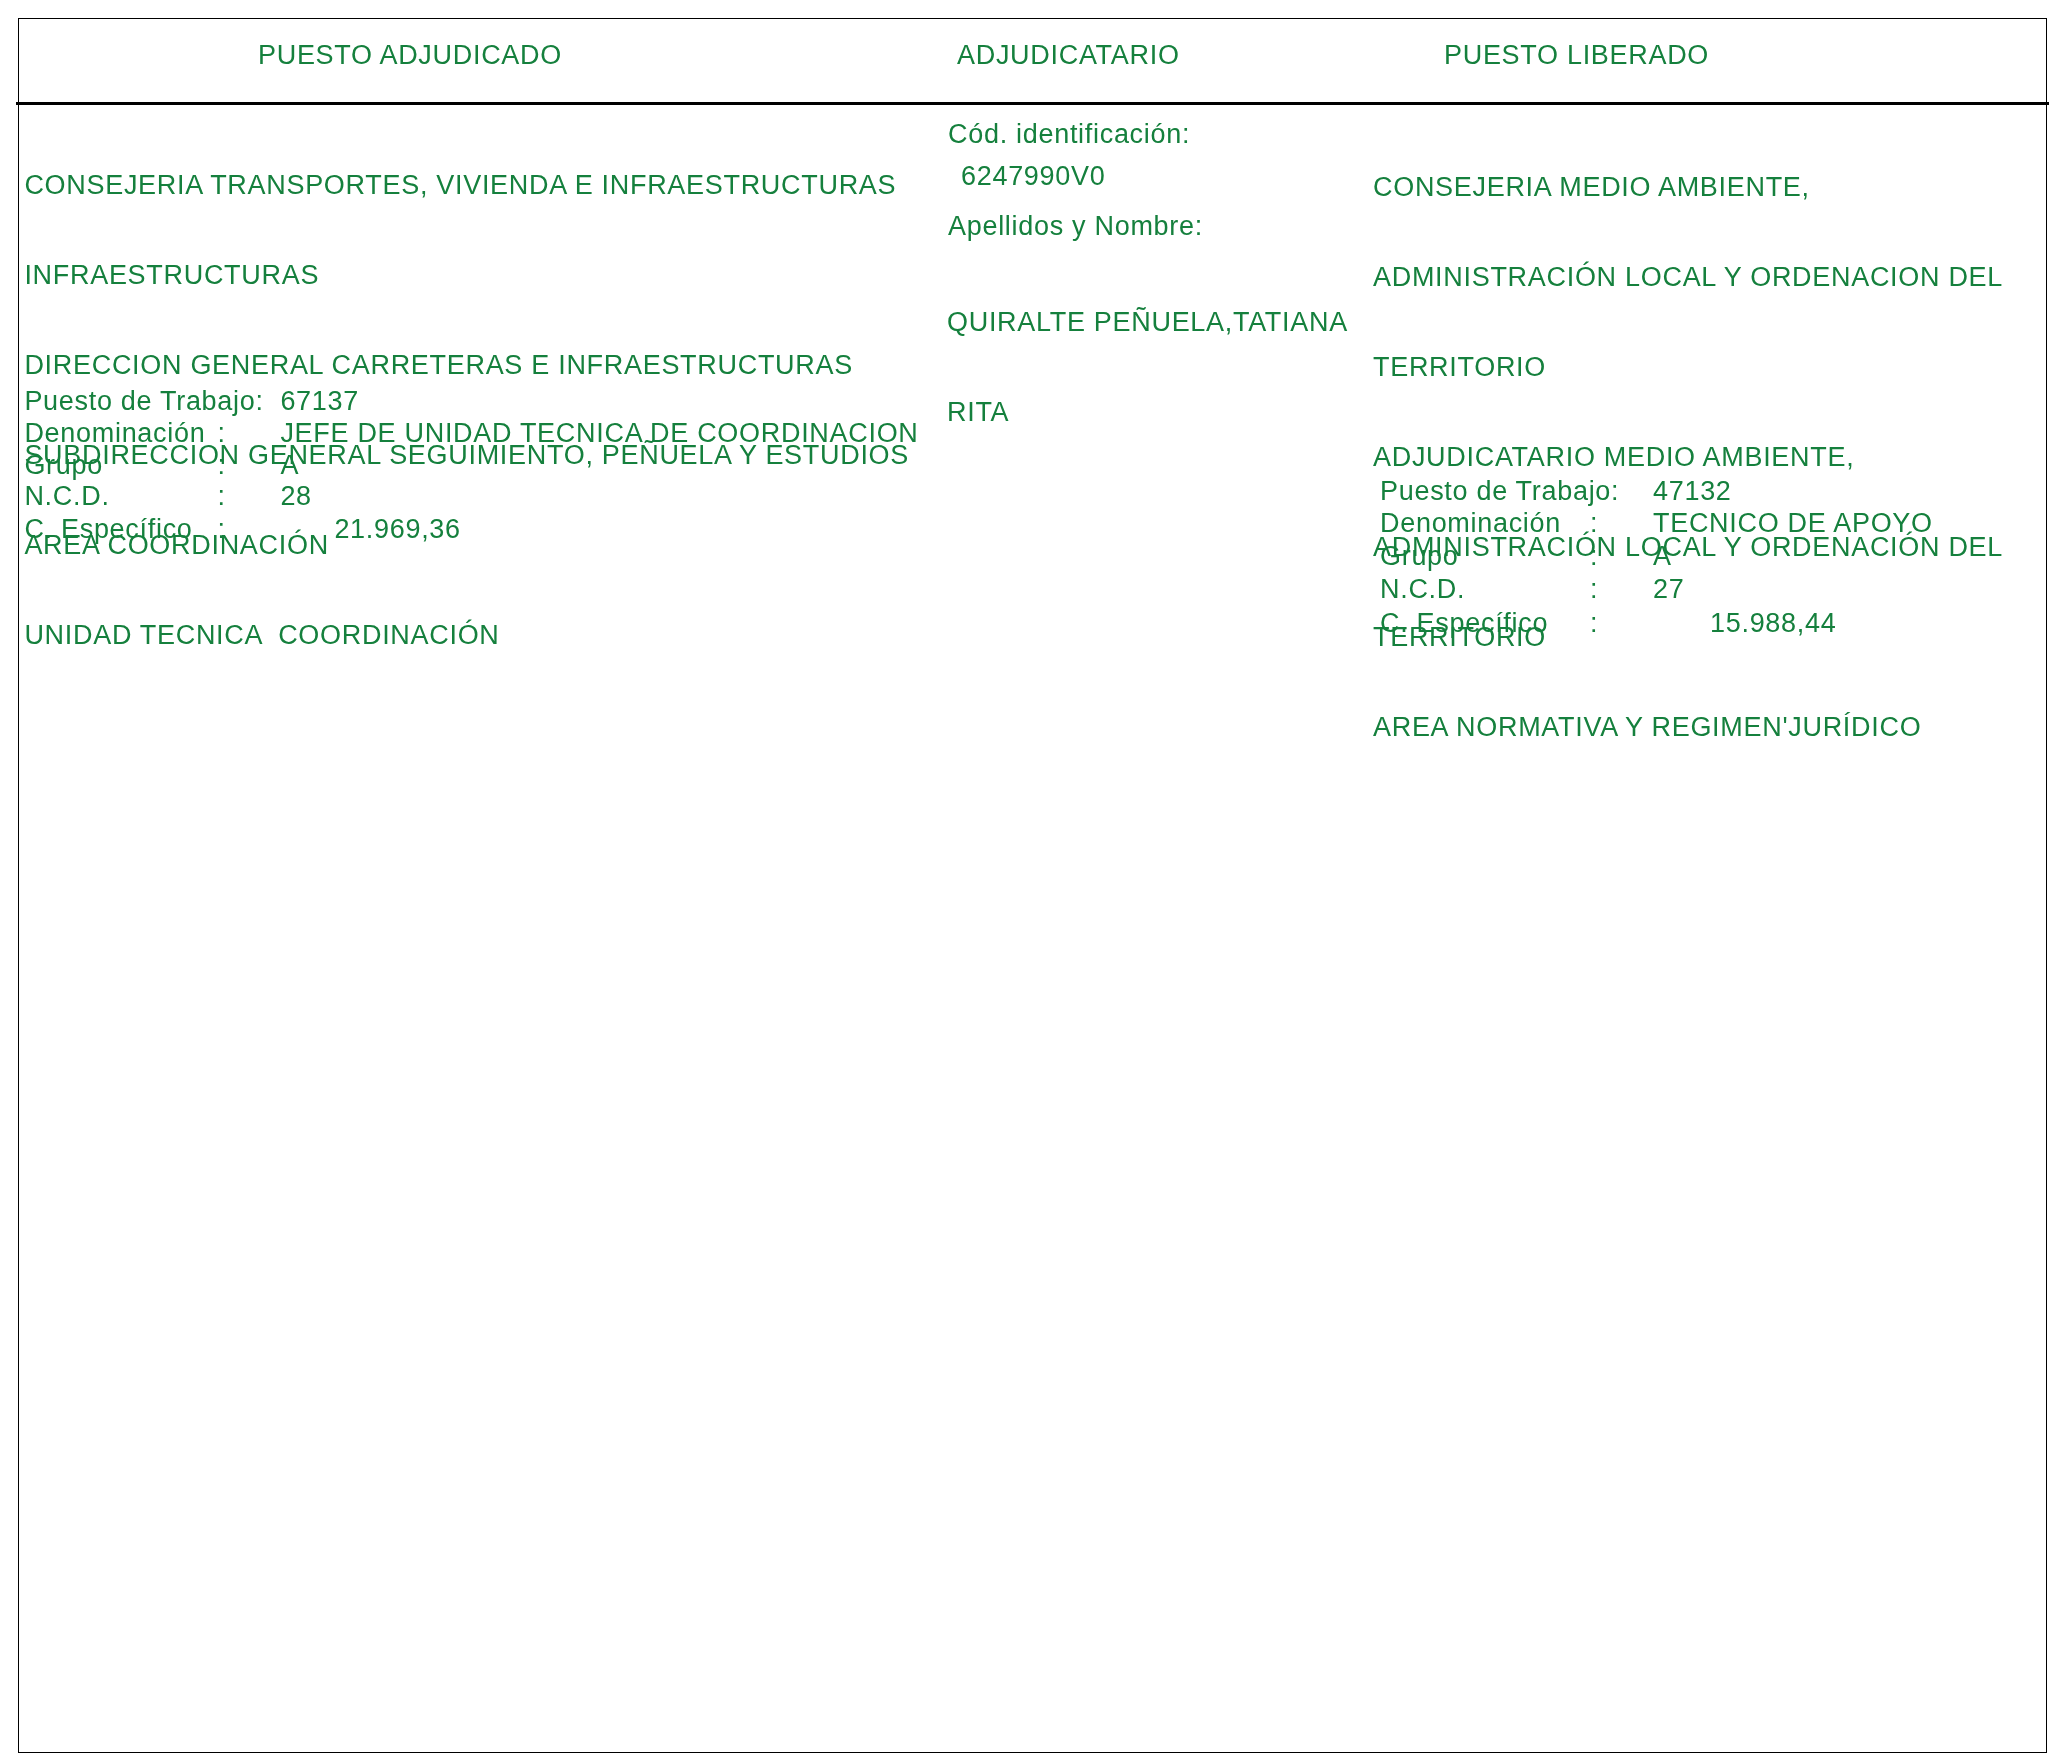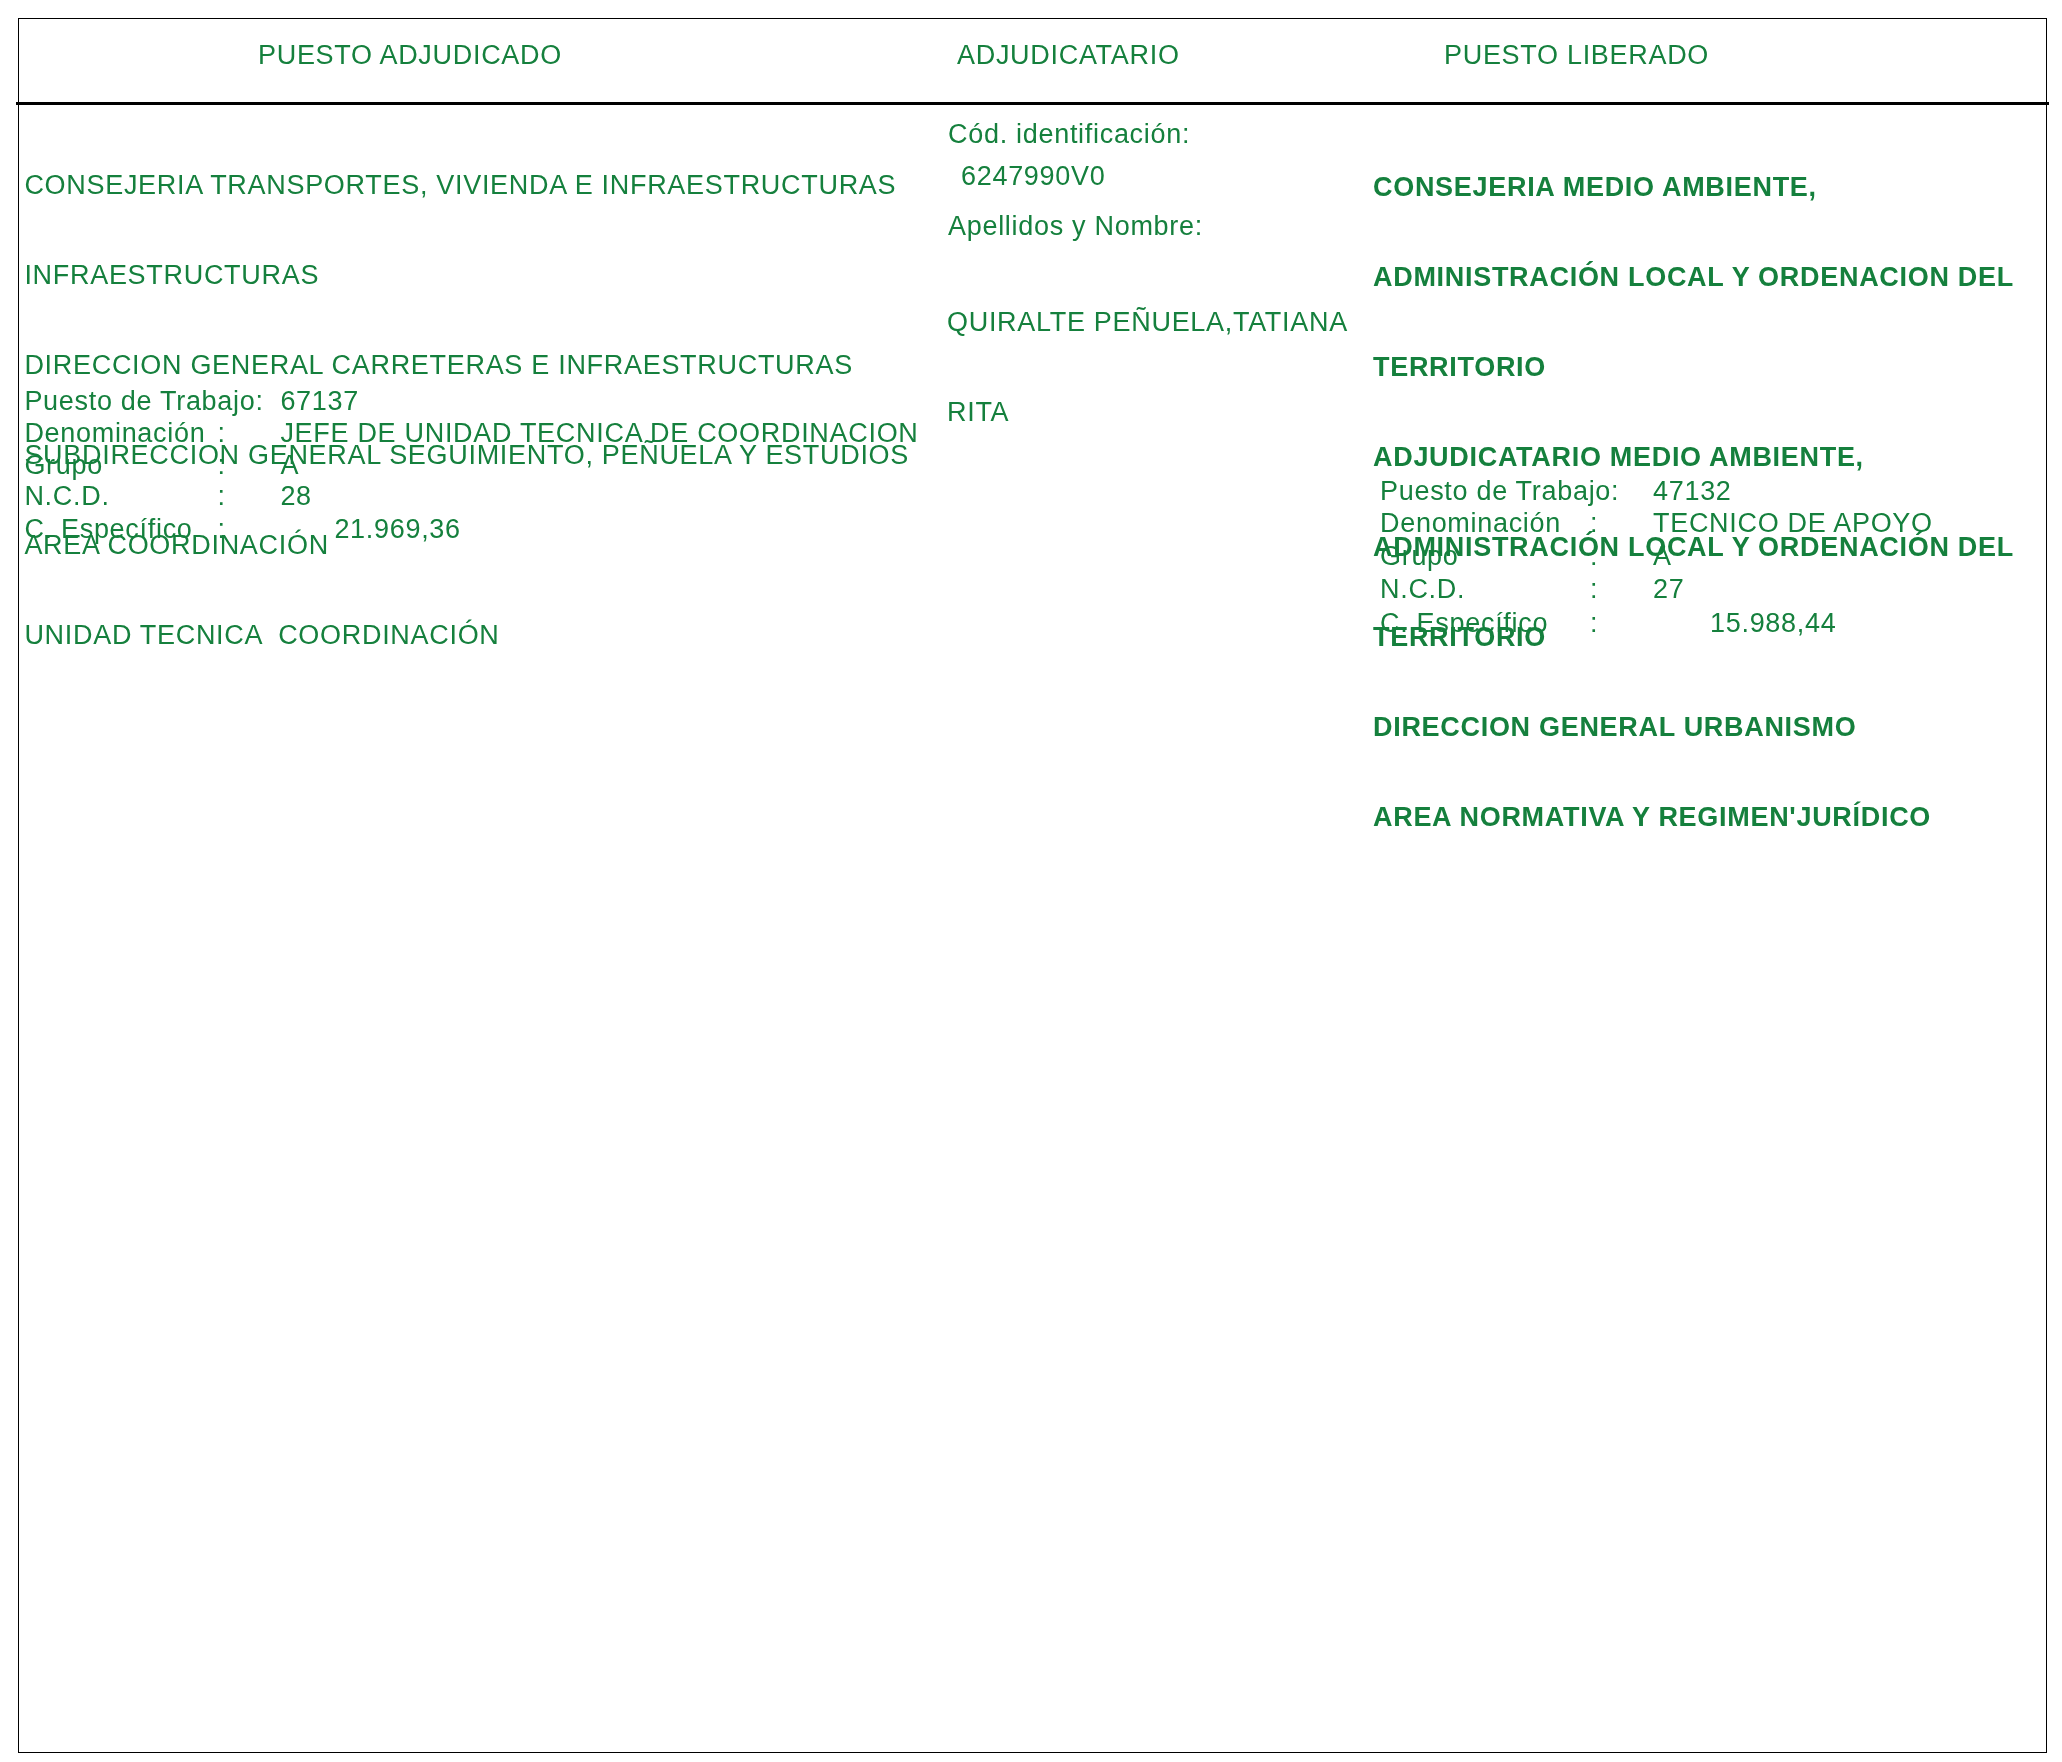--- a/index.html
+++ b/index.html
@@ -99,28 +99,27 @@
   </div>
 
   <div class="abs" style="left:948px; top:119px;">Cód. identificación:</div>
   <div class="abs" style="left:961px; top:161px;">6247990V0</div>
   <div class="abs" style="left:948px; top:211px;">Apellidos y Nombre:</div>
   <div class="abs org-block" style="left:947px; top:247px;">
     <div>QUIRALTE PEÑUELA,TATIANA</div>
     <div>RITA</div>
   </div>
 
-  <div class="abs org-block" style="left:1373px; top:112px;font-weight:bold;">
+  <div class="abs org-block" style="left:1373px; top:112px;">
     <div>CONSEJERIA MEDIO AMBIENTE,</div>
     <div>ADMINISTRACIÓN LOCAL Y ORDENACION DEL</div>
     <div>TERRITORIO</div>
     <div>ADJUDICATARIO MEDIO AMBIENTE,</div>
     <div>ADMINISTRACIÓN LOCAL Y ORDENACIÓN DEL</div>
     <div>TERRITORIO</div>
-    <div>DIRECCION GENERAL URBANISMO</div>
     <div>AREA NORMATIVA Y REGIMEN'JURÍDICO</div>
   </div>
 
   <div class="rows-right">
     <div class="field-row" style="left:1380px; top:476px;">
       <span>Puesto de Trabajo:</span>
       <span></span>
       <span>47132</span>
     </div>
     <div class="field-row" style="left:1380px; top:508px;">

